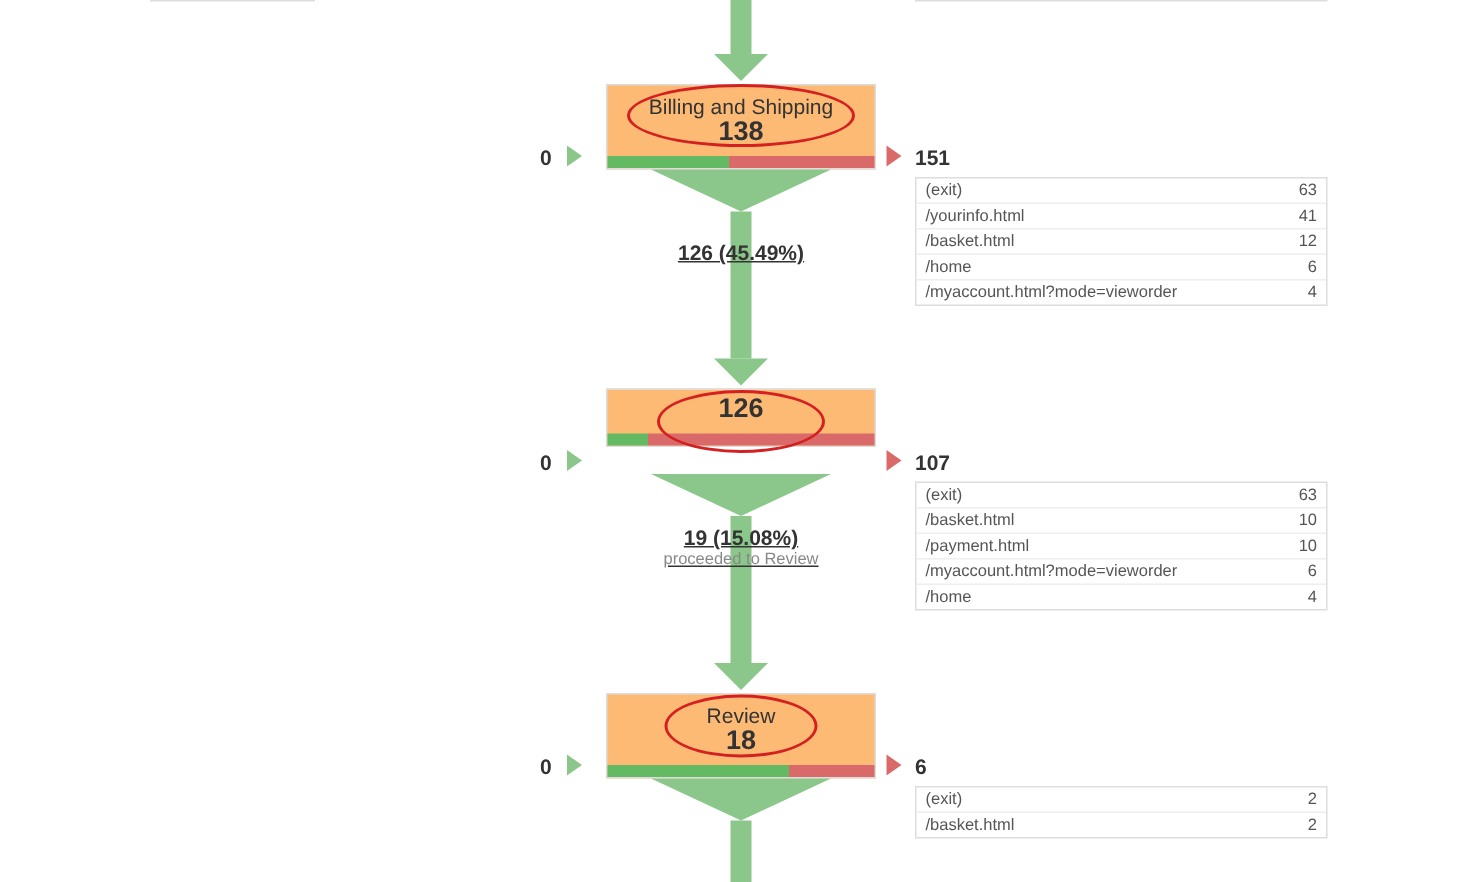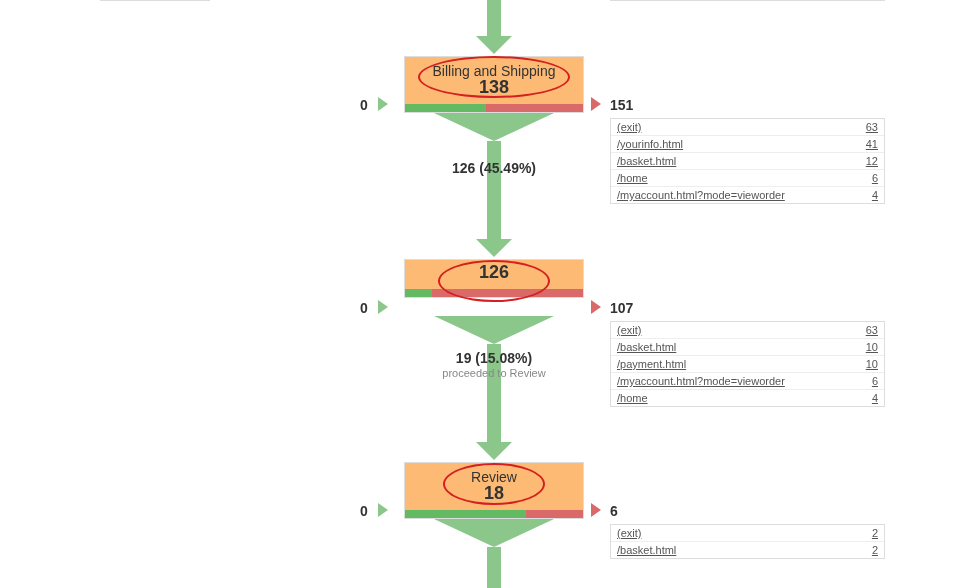--- a/index.html
+++ b/index.html
@@ -70,32 +70,33 @@
     width: 0; height: 0;
     border-top: 28px solid #8bc78a;
     border-left: 60px solid transparent;
     border-right: 60px solid transparent;
   }
 
   .between {
     position: absolute;
     width: 200px;
     text-align: center;
+    text-decoration: underline;
   }
   .between .big { font-weight: bold; font-size: 14px; }
   .between .small { font-size: 11px; color: #888; margin-top: 1px; }
 
   .exit-table {
     position: absolute;
     width: 275px;
     border: 1px solid #ddd;
     font-size: 11px;
     color: #555;
   }
-  .exit-row { display: flex; justify-content: space-between; padding: 2px 6px; border-bottom: 1px solid #eee; text-decoration: underline; }
+  .exit-row { display: flex; justify-content: space-between; padding: 2px 6px; border-bottom: 1px solid #eee; }
   .exit-row:last-child { border-bottom: none; }
 
   .ghost-box {
     position: absolute;
     width: 110px;
     height: 12px;
     border-top: 1px solid #ddd;
   }
 </style>
 </head>

